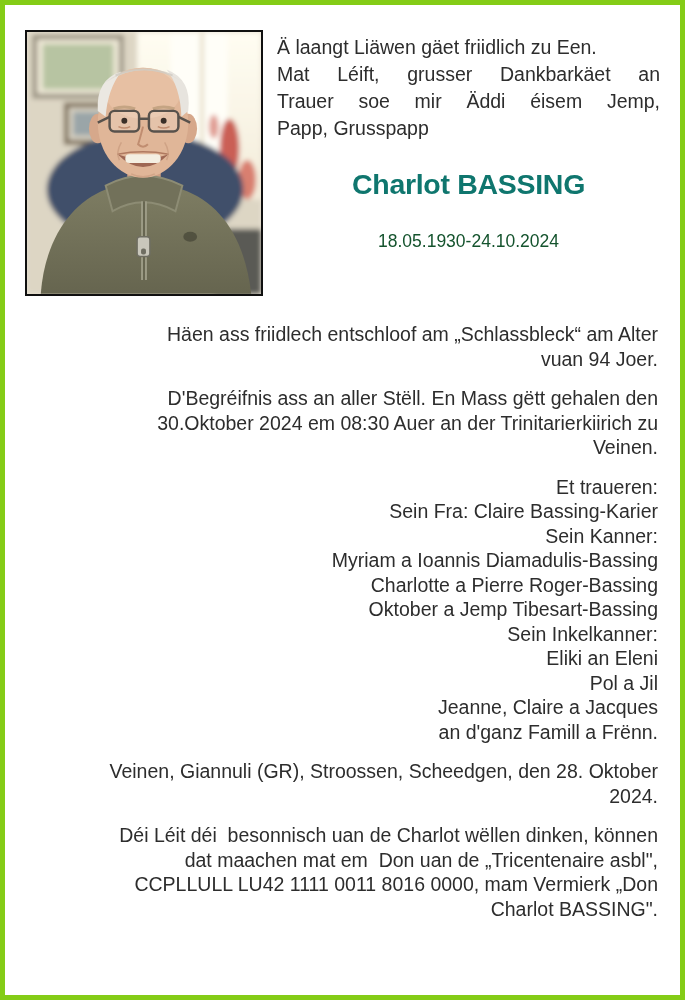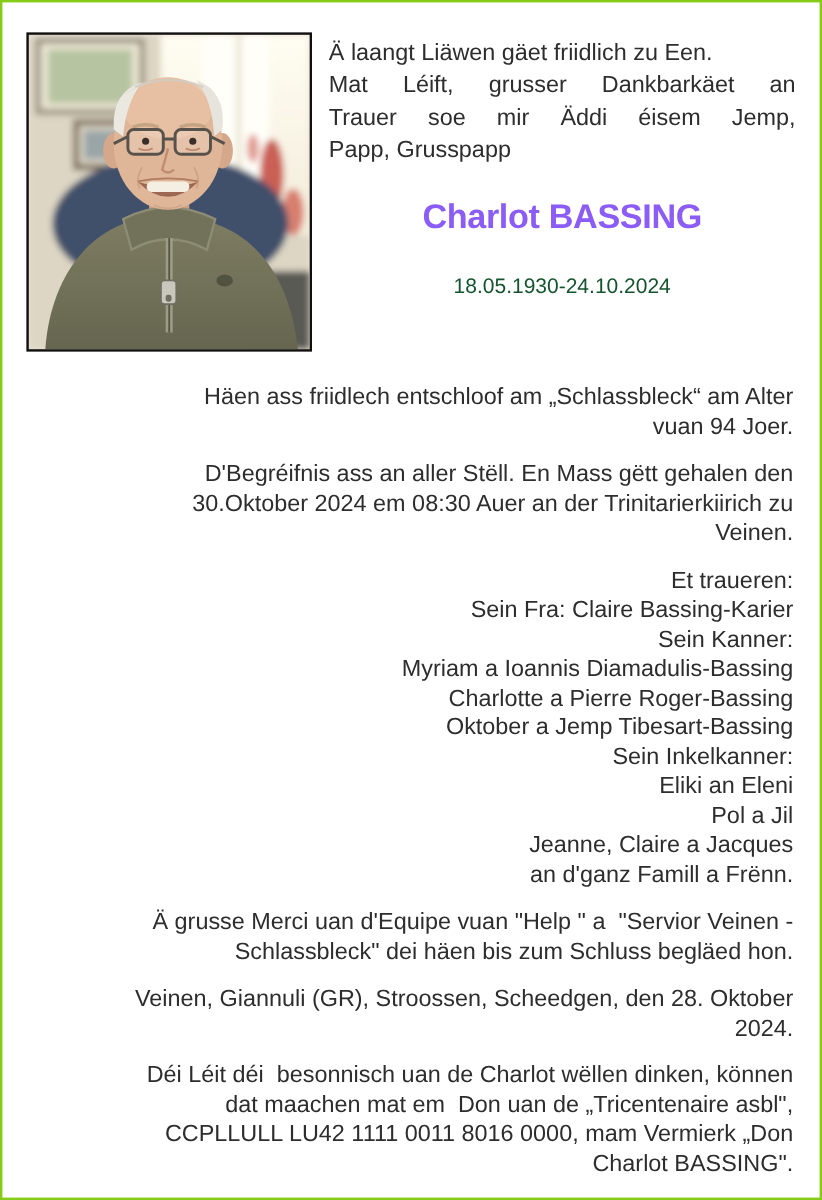--- a/index.html
+++ b/index.html
@@ -2,21 +2,21 @@
 <html><head>
 <meta charset="utf-8">
 <style>
   html, body { margin: 0; padding: 0; background: #ffffff; }
   .page {
     position: relative;
     width: 685px;
     height: 1000px;
     box-sizing: border-box;
     background: #ffffff;
-    border: 2px solid #84cc16;
+    border: 5px solid #84cc16;
     font-family: "Liberation Sans", sans-serif;
     color: #2d2d2d;
     overflow: hidden;
   }
   .header {
     display: flex;
     align-items: flex-start;
     padding: 25px 20px 0 20px;
   }
   .photo {
@@ -40,21 +40,21 @@
     color: #2d2d2d;
   }
   .intro .line { text-align: left; }
   .intro .line.j { text-align: justify; text-align-last: justify; }
   .name {
     text-align: center;
     font-weight: bold;
     font-size: 28.5px;
     letter-spacing: -0.3px;
     margin-top: 26px;
-    color: #8b5cf6;
+    color: #0f766e;
   }
   .dates {
     text-align: center;
     font-size: 17.5px;
     margin-top: 30px;
     color: #14532d;
   }
   .body-text {
     margin-top: 26px;
     padding: 0 22px 0 27px;
@@ -185,22 +185,20 @@
 Sein Fra: Claire Bassing-Karier
 Sein Kanner:
    Myriam a Ioannis Diamadulis-Bassing
    Charlotte a Pierre Roger-Bassing
    Oktober a Jemp Tibesart-Bassing
 Sein Inkelkanner:
    Eliki an Eleni
    Pol a Jil
    Jeanne, Claire a Jacques
 an d'ganz Famill a Frënn.</p>
-    <p class="para">Ä grusse Merci uan d'Equipe vuan "Help " a  "Servior Veinen -
-Schlassbleck" dei häen bis zum Schluss begläed hon.</p>
     <p class="para">Veinen, Giannuli (GR), Stroossen, Scheedgen, den 28. Oktober
 2024.</p>
     <p class="para">Déi Léit déi  besonnisch uan de Charlot wëllen dinken, können
 dat maachen mat em  Don uan de „Tricentenaire asbl",
 CCPLLULL LU42 1111 0011 8016 0000, mam Vermierk „Don
 Charlot BASSING".</p>
   </div>
 
 </div>
 

